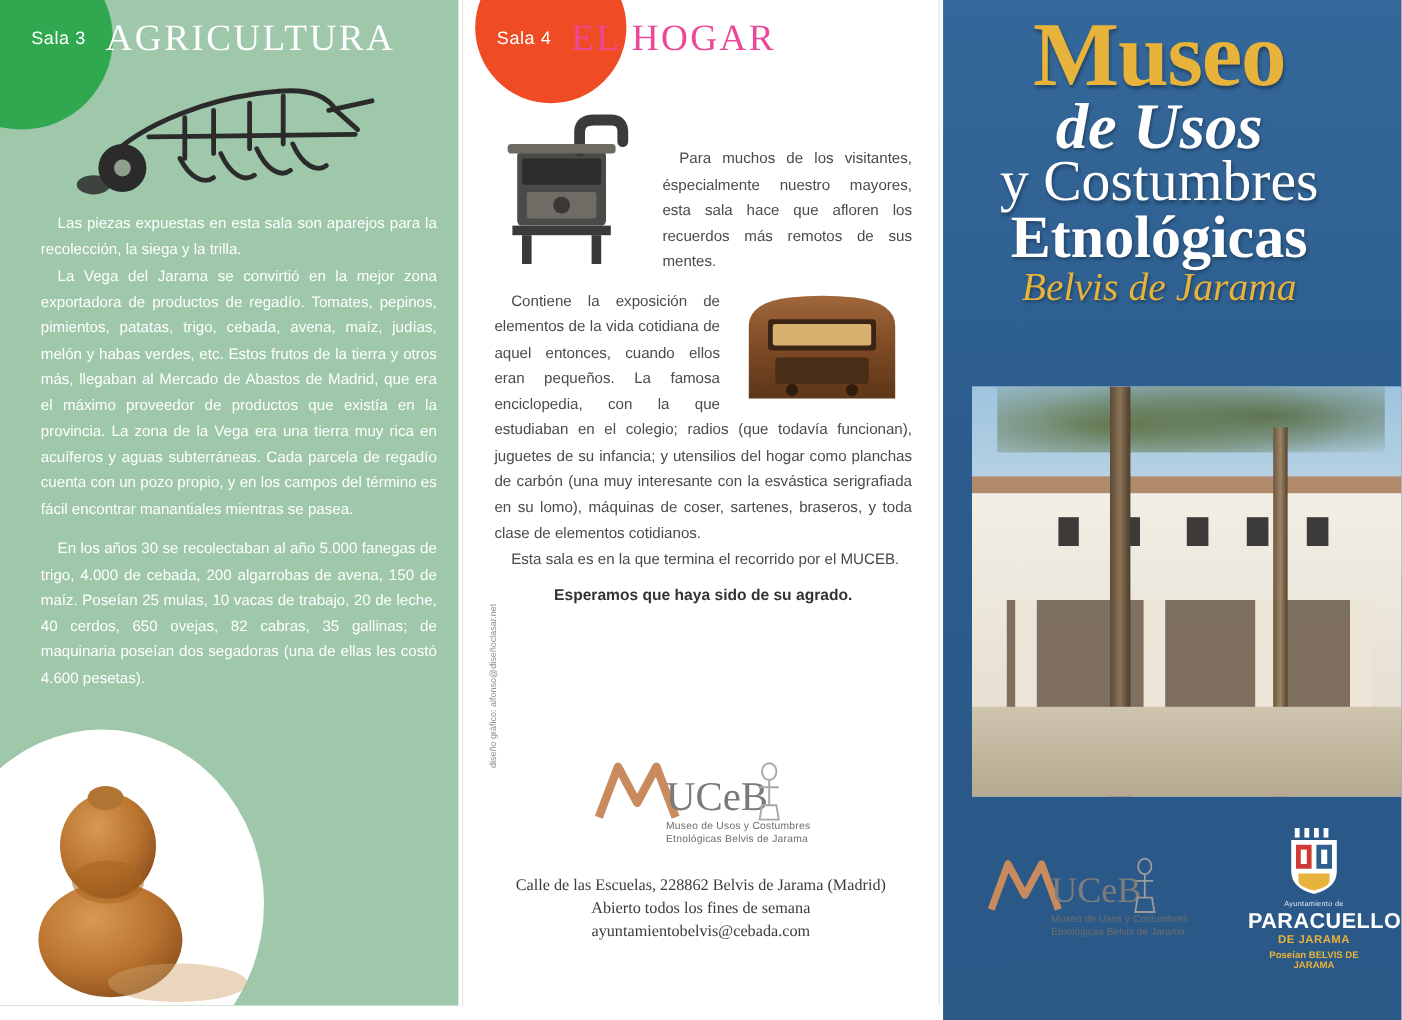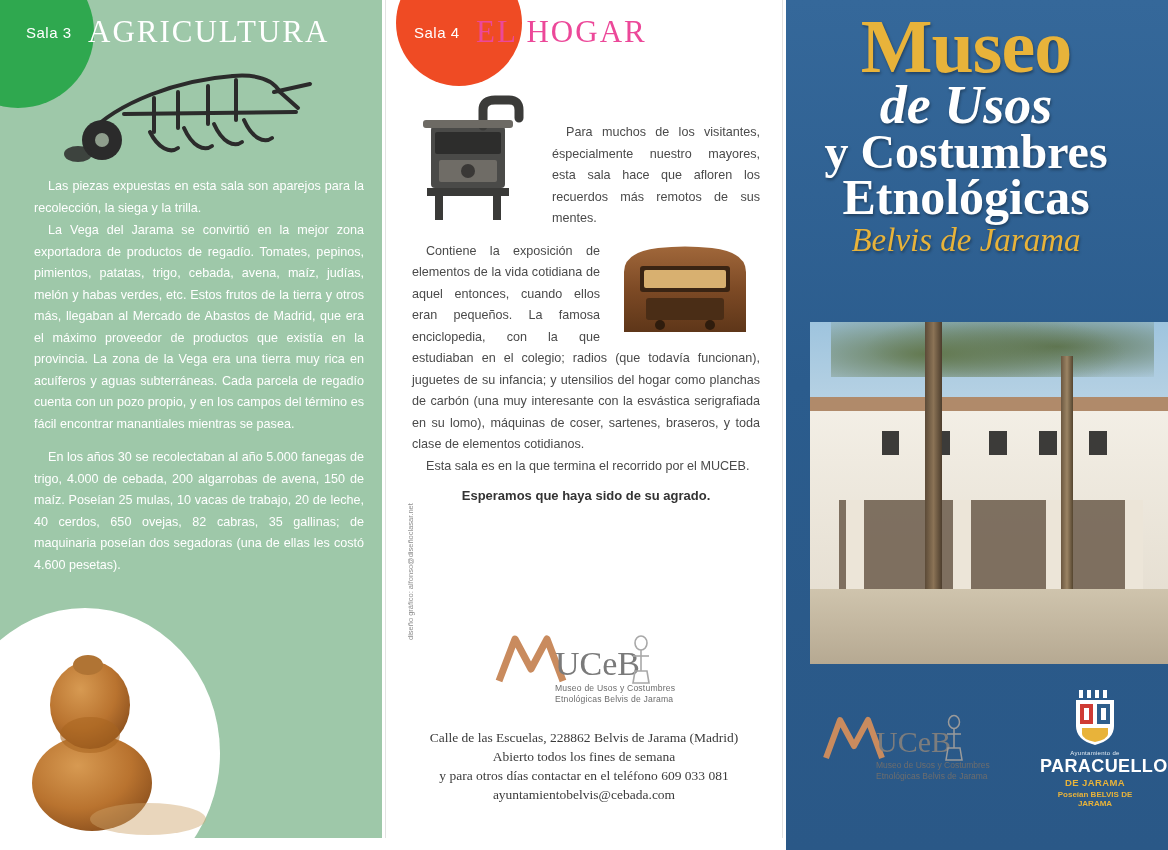--- a/index.html
+++ b/index.html
@@ -214,21 +214,21 @@
     font-size: 54px;
     color: #ffffff;
     font-weight: bold;
     margin-top: -6px;
     text-shadow: 1px 2px 3px rgba(0,0,0,0.35);
     font-style: italic;
   }
   .t-ycost {
     font-size: 48px;
     color: #ffffff;
-    font-weight: bold;
+    font-weight: normal;
     margin-top: -4px;
     text-shadow: 1px 2px 3px rgba(0,0,0,0.35);
   }
   .t-etno {
     font-size: 50px;
     color: #ffffff;
     font-weight: bold;
     margin-top: -4px;
     text-shadow: 1px 2px 3px rgba(0,0,0,0.35);
   }
@@ -450,21 +450,20 @@
         <path d="M140 31 L156 31"></path>
         <path d="M142 46 L154 46 L156 58 L140 58 Z"></path>
       </g>
       <text x="62" y="66" class="muceb-txt1" font-family="Liberation Sans, sans-serif" font-size="9" fill="#6d6d6d">Museo de Usos y Costumbres</text>
       <text x="62" y="77" class="muceb-txt2" font-family="Liberation Sans, sans-serif" font-size="9" fill="#6d6d6d">Etnológicas Belvis de Jarama</text>
     </svg>
 
     <div class="addr-block">
       <div>Calle de las Escuelas, 228862 Belvis de Jarama (Madrid)</div>
       <div>Abierto todos los fines de semana</div>
-      <div>y para otros días contactar en el teléfono 609 033 081</div>
       <div>ayuntamientobelvis@cebada.com</div>
     </div>
 
     <div class="side-credit">diseño gráfico: alfonso@diseñoclasar.net</div>
   </div>
 
   <div class="panel-divider" style="left:782px"></div>
 
   <div class="panel-cover">
     <div class="cover-grad"></div>

